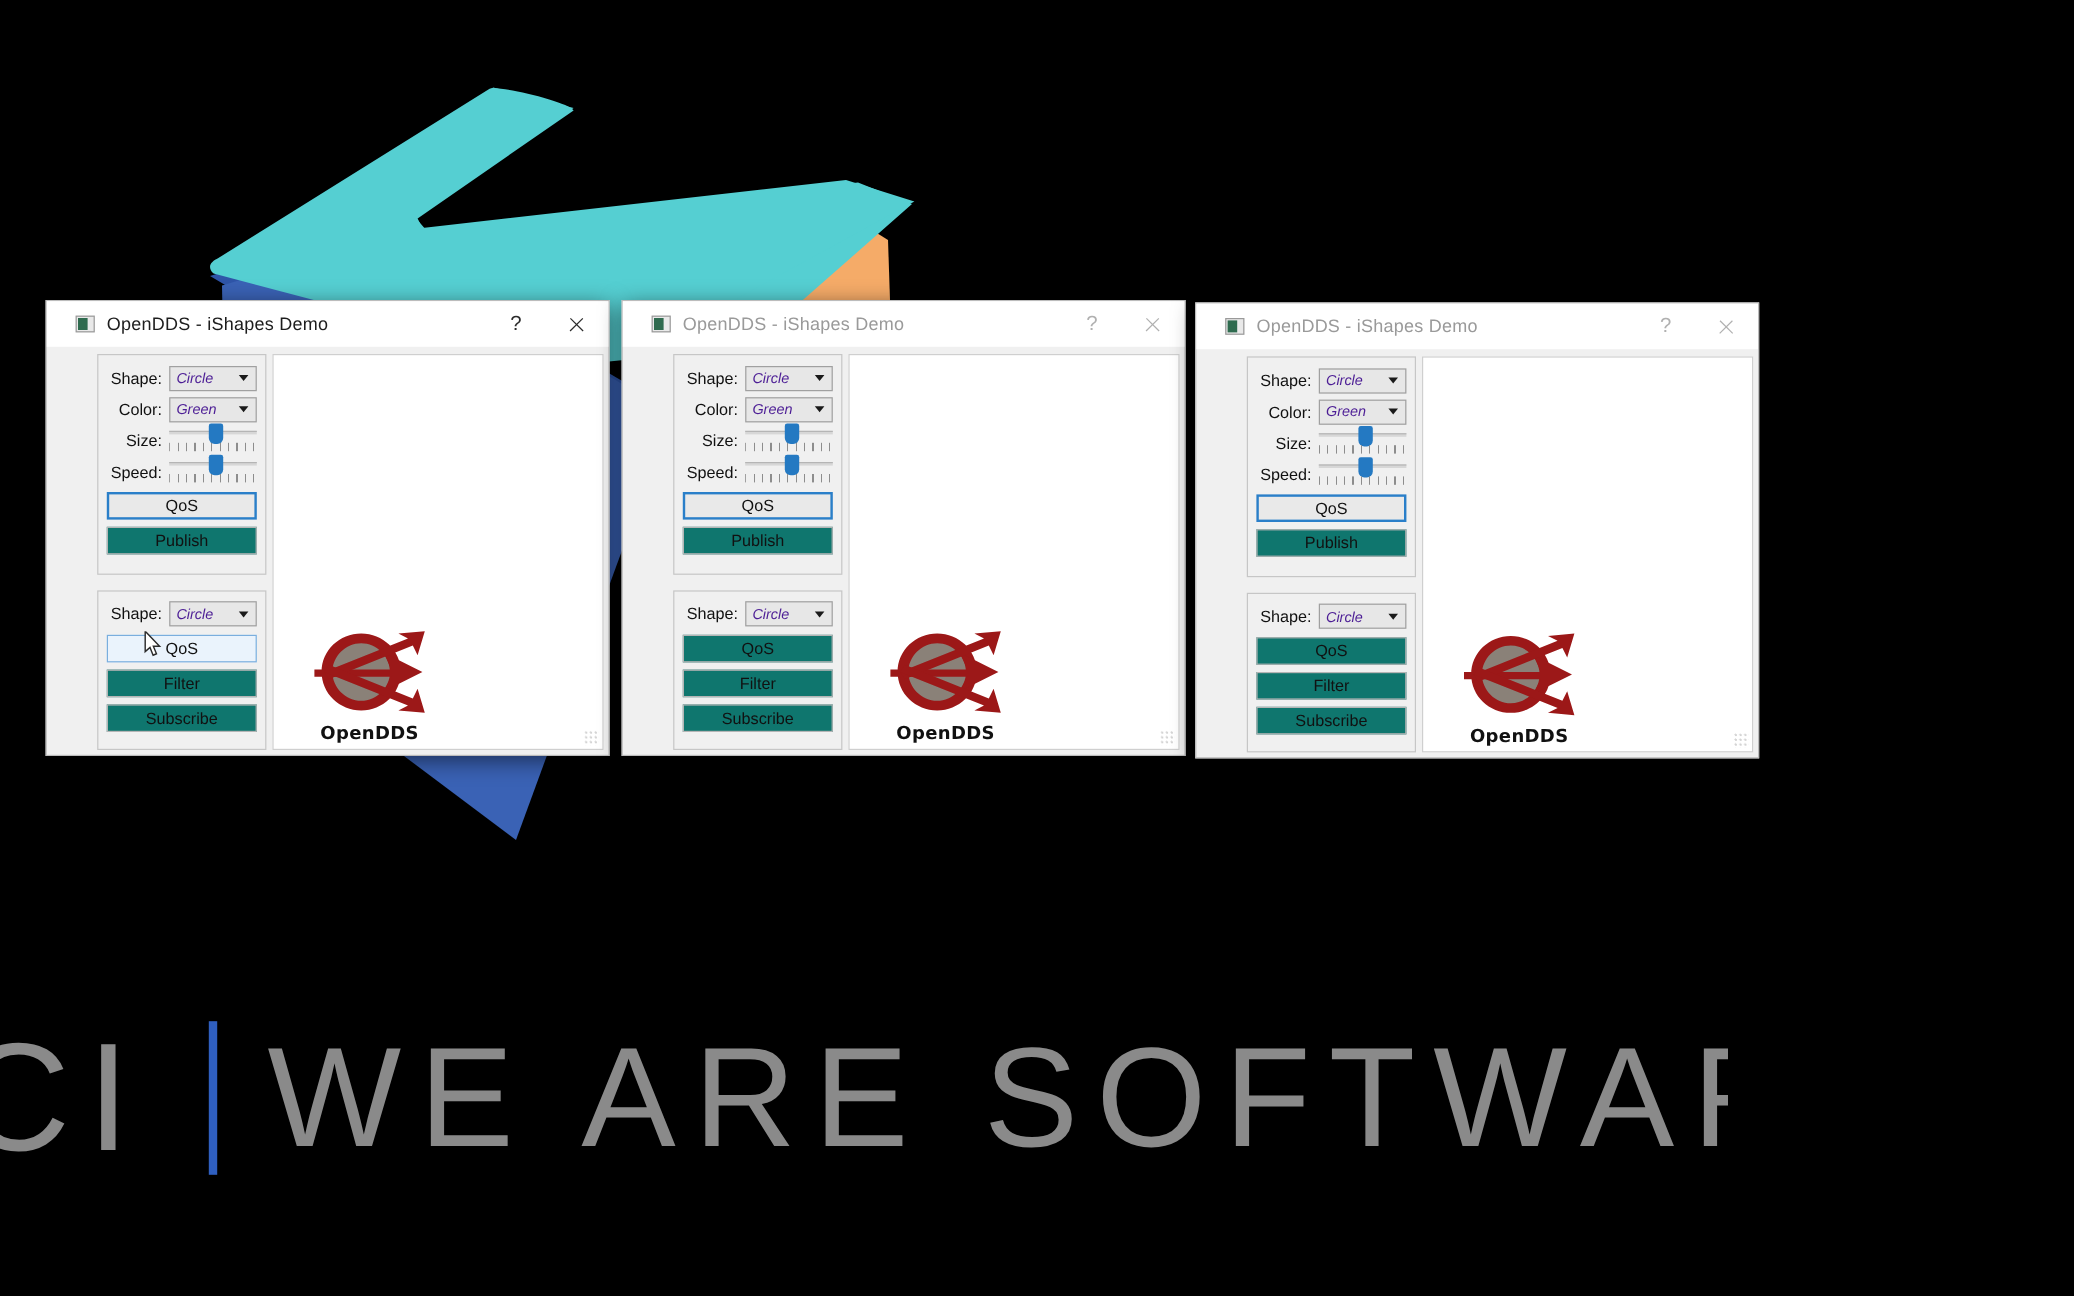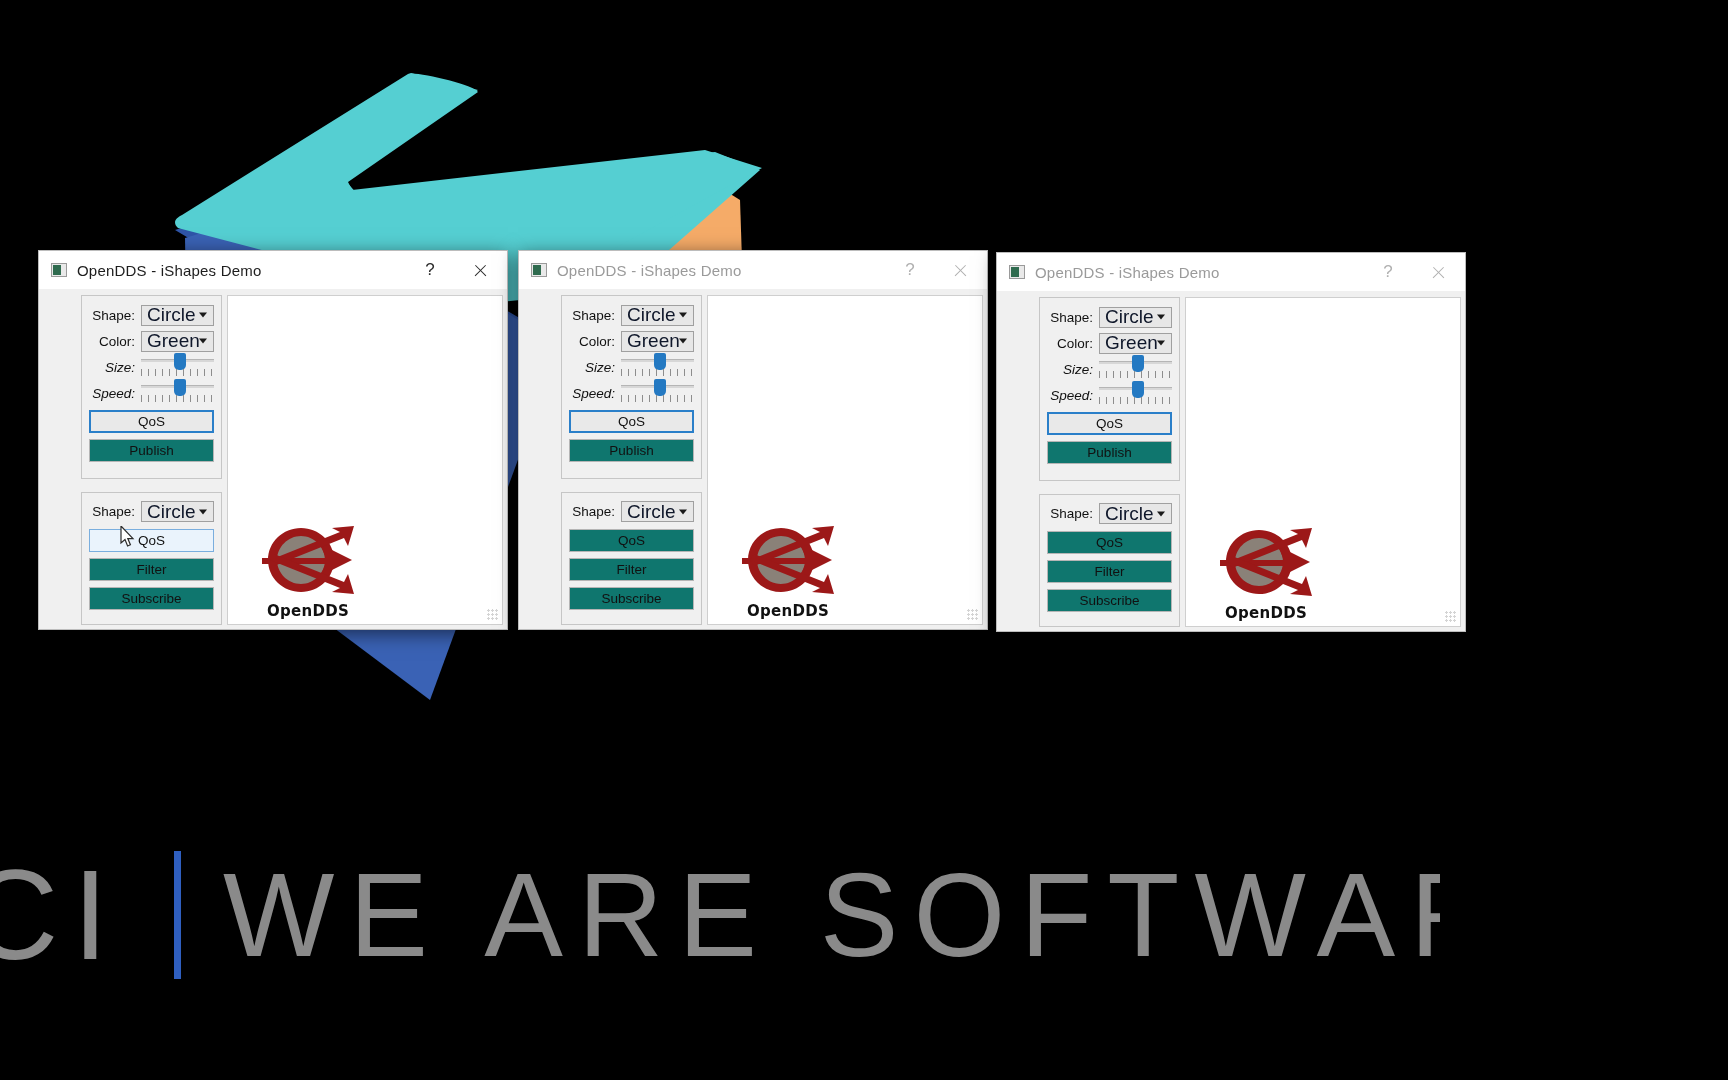--- a/index.html
+++ b/index.html
@@ -15,21 +15,21 @@
   #banner .ci{font-size:128px;letter-spacing:14px;color:#8a8a8a;
               font-weight:400;line-height:1;margin-left:-34px;white-space:nowrap;}
   #banner .divider{width:7px;height:128px;background:#2f5fc0;margin:0 42px 0 52px;flex:0 0 auto;}
   #banner .tagline{font-size:118px;letter-spacing:15px;color:#8a8a8a;
                    font-weight:400;line-height:1;white-space:nowrap;}
 
   
   .win{position:absolute;background:#f0f0f0;border:1px solid #bcbcbc;
        box-shadow:0 4px 18px rgba(0,0,0,.55);box-sizing:border-box;}
   .titlebar{height:38px;background:#ffffff;display:flex;align-items:center;
-            padding:0 0 0 12px;box-sizing:border-box;}
+            padding:0 0 0 24px;box-sizing:border-box;}
   .title-icon{width:16px;height:14px;flex:0 0 auto;margin-right:10px;position:relative;}
   .title-icon .frame{position:absolute;inset:0;border:1px solid #9a9a9a;background:#e9e9e9;box-sizing:border-box;}
   .title-icon .fill{position:absolute;left:2px;top:2px;width:8px;height:10px;background:#2f6b4f;}
   .title-text{font-size:15px;color:#1d1d1d;white-space:nowrap;letter-spacing:.2px;}
   .win.inactive .title-text{color:#9a9a9a;}
   .title-spacer{flex:1 1 auto;}
   .tb-btn{width:46px;height:38px;display:flex;align-items:center;justify-content:center;
           font-size:17px;color:#2b2b2b;flex:0 0 auto;}
   .win.inactive .tb-btn{color:#b0b0b0;}
   .tb-btn.close{width:54px;}
@@ -47,27 +47,27 @@
   
   .group{border:1px solid #c6c6c6;background:#f0f0f0;box-sizing:border-box;
          padding:8px 7px;display:flex;flex-direction:column;gap:4px;}
   .group.pub{height:186px;}
   .group.sub{margin-top:13px;height:135px;justify-content:flex-start;gap:6px;}
 
   .row{display:flex;align-items:center;gap:6px;height:22px;}
   .row .lbl{font-size:13.5px;color:#111;text-align:right;flex:0 0 auto;}
   .row.shape .lbl{width:46px;}
   .row.color .lbl{width:46px;}
-  .row.slider .lbl{width:46px;font-style:italic;}
+  .row.slider .lbl{width:46px;}
   .group.sub .row .lbl{width:46px;}
 
   
   .combo{flex:1 1 auto;height:21px;background:#e7e7e7;border:1px solid #a0a0a0;
          display:flex;align-items:center;box-sizing:border-box;padding-left:5px;position:relative;}
-  .combo .val{font-size:19px;color:#0f172a;}
+  .combo .val{font-size:12px;color:#4c1d95;font-style:italic;}
   .combo .arrow{position:absolute;right:6px;top:50%;transform:translateY(-50%);
        width:0;height:0;border-left:4.5px solid transparent;border-right:4.5px solid transparent;
        border-top:5px solid #1a1a1a;}
 
   
   .sliderwrap{flex:1 1 auto;position:relative;height:26px;}
   .sliderwrap .track{position:absolute;left:0;right:0;top:5px;height:3px;
         background:#d7d7d7;border-top:1px solid #b5b5b5;box-sizing:border-box;}
   .sliderwrap .handle{position:absolute;top:-1px;width:12px;height:17px;background:#2479c2;
         border-radius:2px 2px 5px 5px;}

